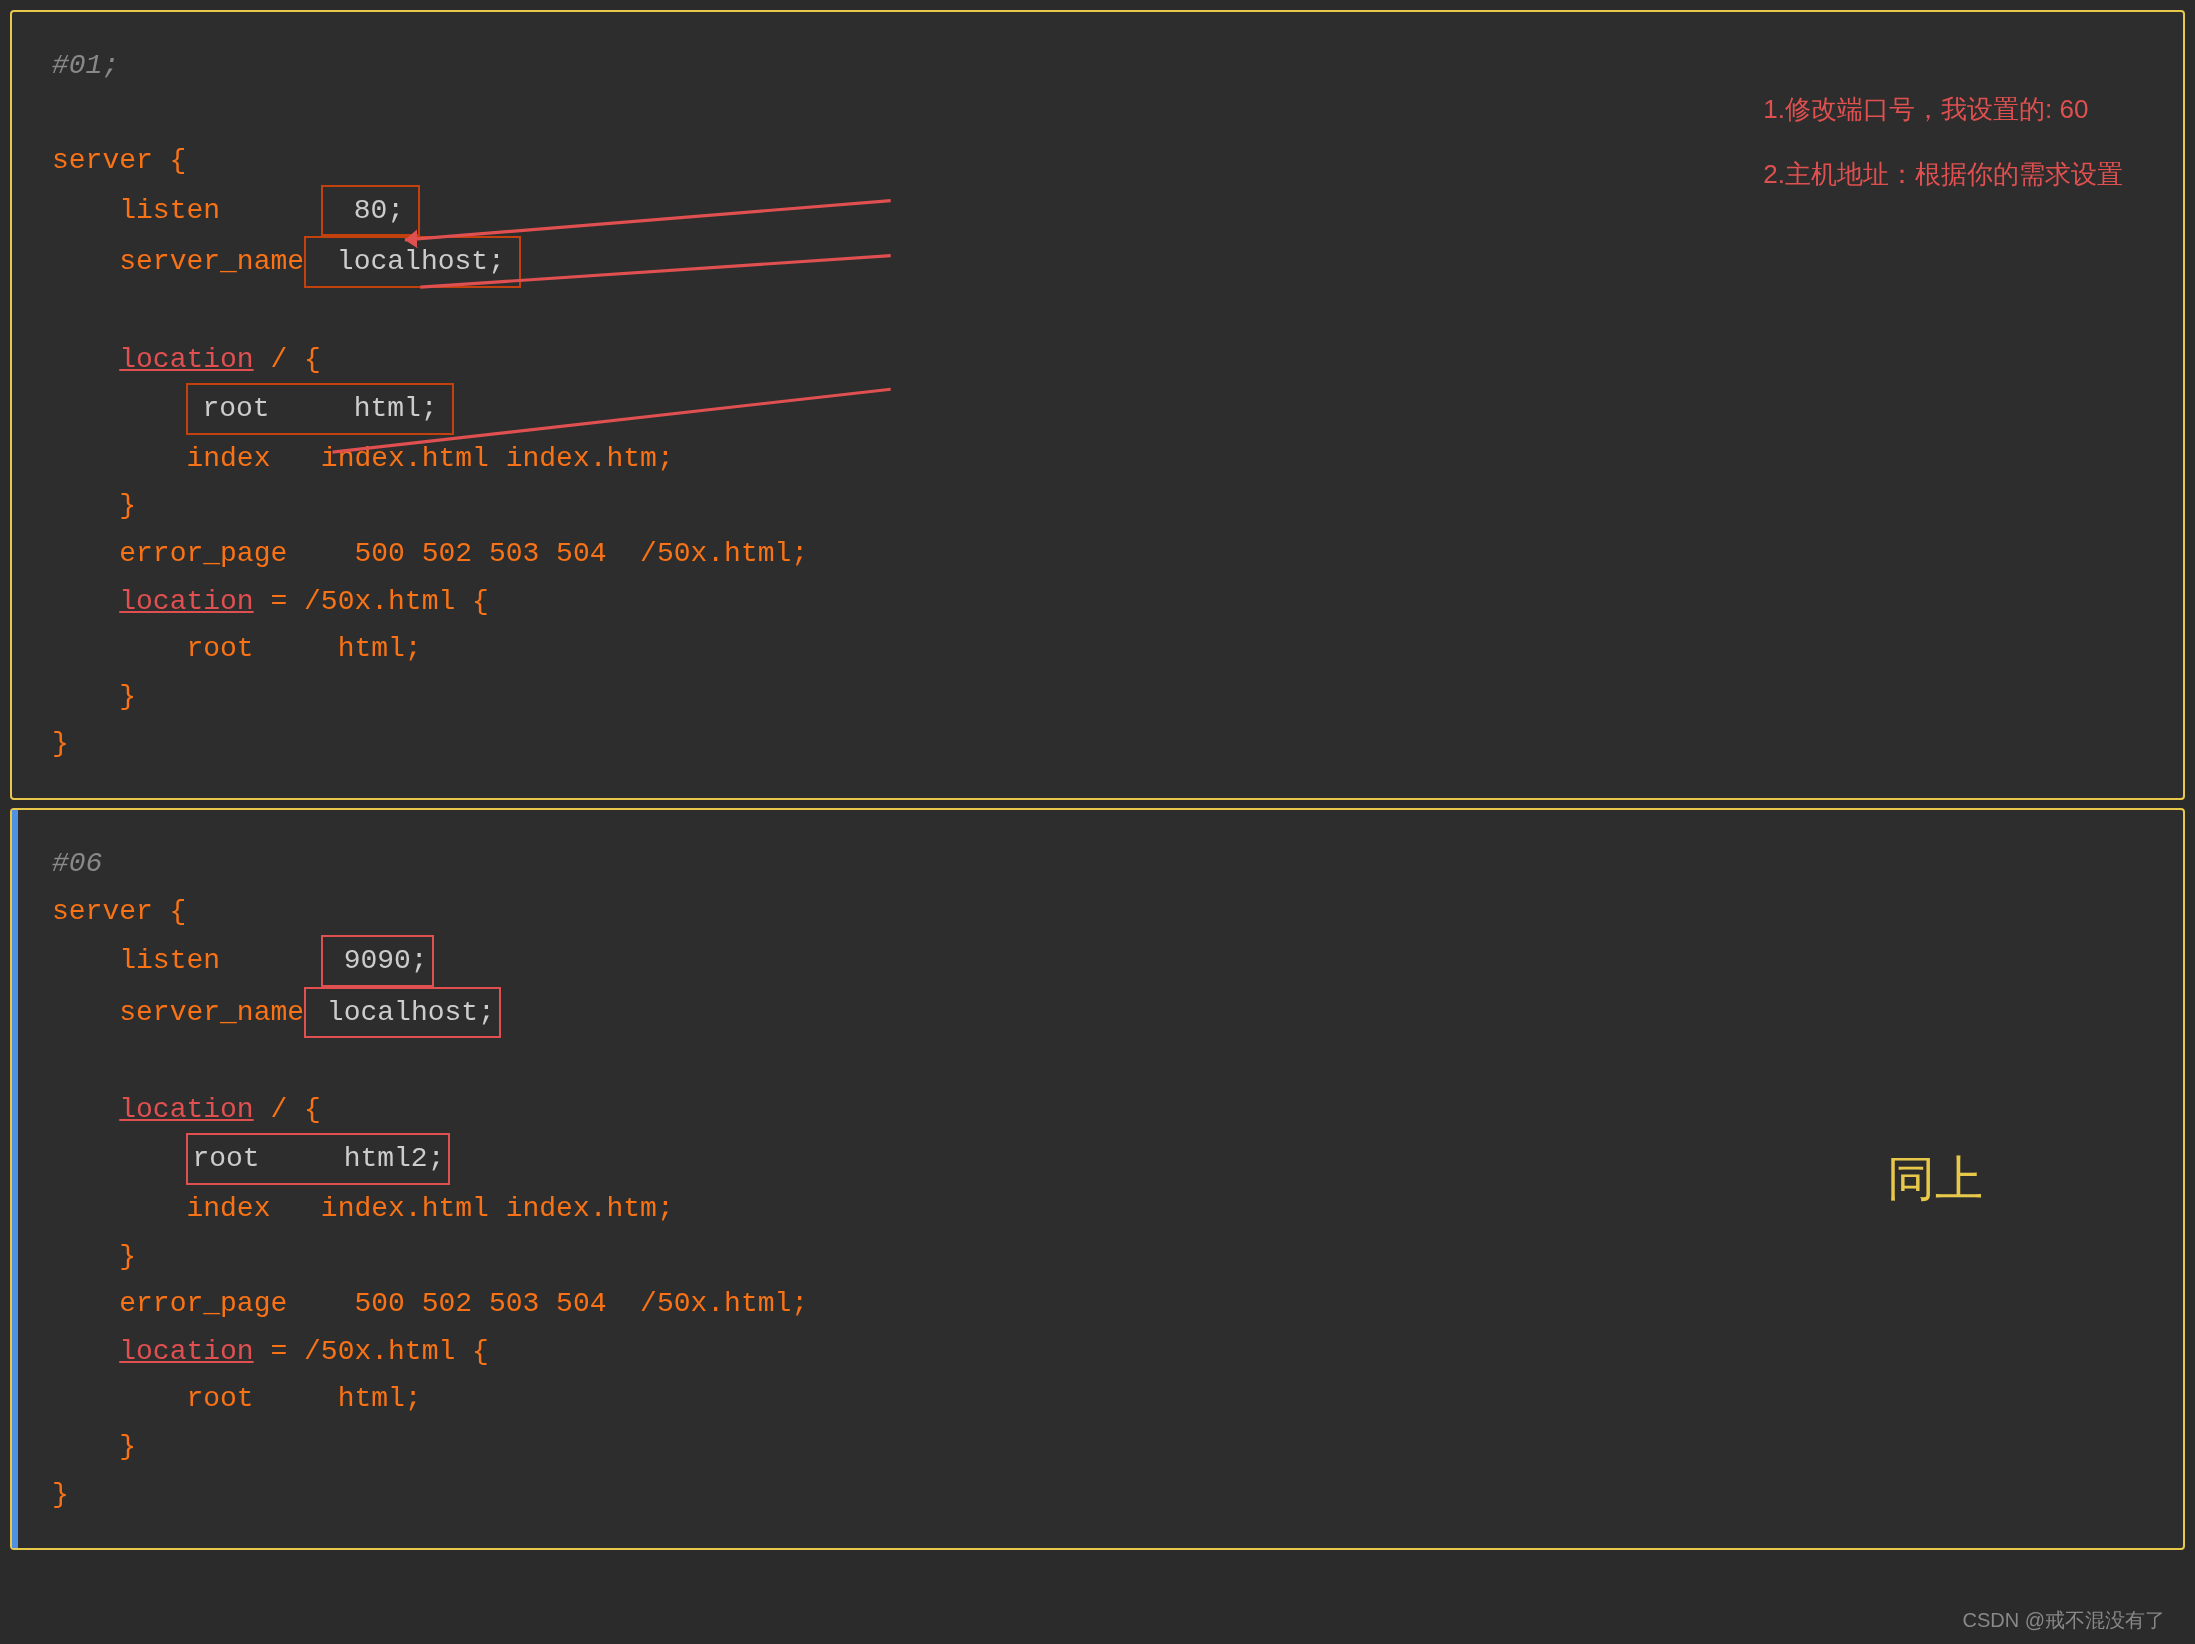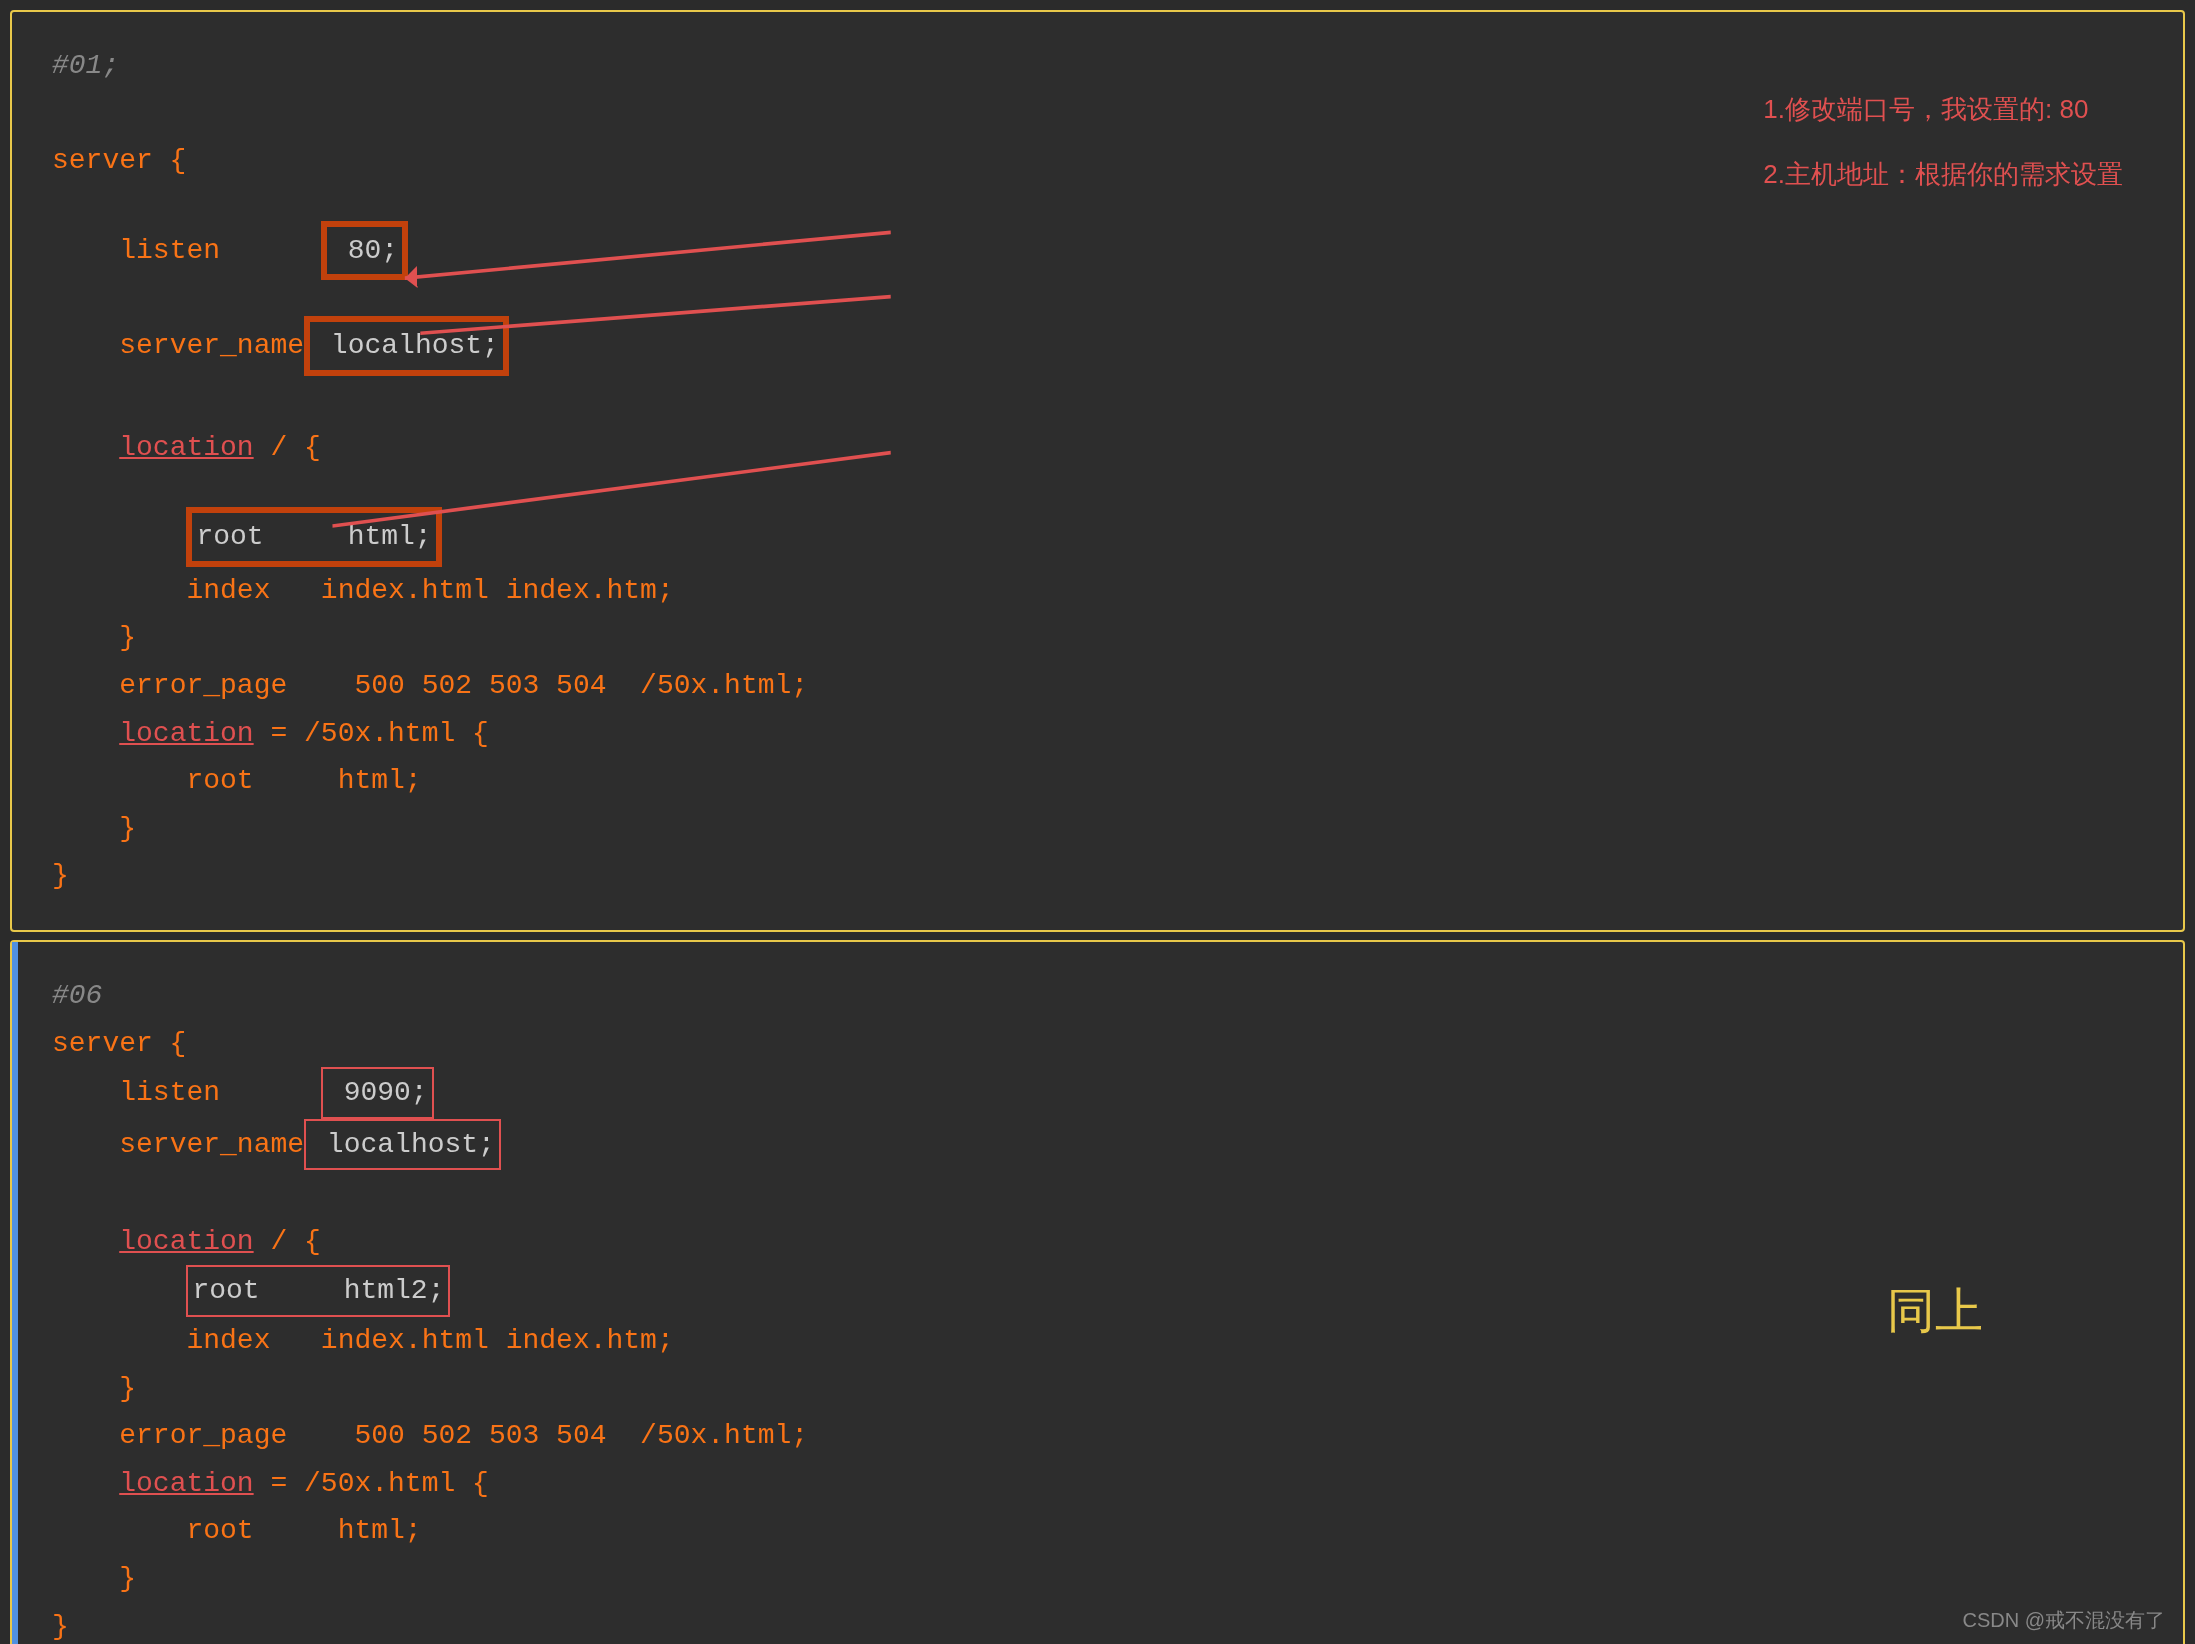--- a/index.html
+++ b/index.html
@@ -41,23 +41,22 @@
       color: #ccc;
     }
 
     .comment { color: #888; font-style: italic; }
     .keyword { color: #f97316; }
     .red-text { color: #e05050; text-decoration: underline; }
 
     
     .box-yellow {
       display: inline-block;
-      border: 6px solid #c2410c;
-      padding: 0 4px;
-      margin-top: 36px;
+      border: 2px solid #c2410c;
+      padding: 0 14px;
     }
     .box-red {
       display: inline-block;
       border: 2px solid #e05050;
       padding: 0 4px;
     }
 
     
     .annotations {
       position: absolute;
@@ -128,21 +127,21 @@
         <span class="box-yellow">root     html;</span>
         <span class="keyword">index   index.html index.htm;</span>
     <span class="keyword">}</span>
     <span class="keyword">error_page    500 502 503 504  /50x.html;</span>
     <span class="red-text">location</span><span class="keyword"> = /50x.html {</span>
         <span class="keyword">root     html;</span>
     <span class="keyword">}</span>
 <span class="keyword">}</span></pre>
 
     <div class="annotations">
-      <div class="annotation-item ann-red">1.修改端口号，我设置的: 80</div>
+      <div class="annotation-item ann-red">1.修改端口号，我设置的: 60</div>
       <div class="annotation-item ann-red">2.主机地址：根据你的需求设置</div>
     </div>
 
     <svg class="arrow-overlay" viewBox="0 0 2100 500" preserveAspectRatio="none">
 
       <line x1="850" y1="120" x2="380" y2="145" stroke="#e05050" stroke-width="2" marker-end="url(#arrowRed1)"></line>
 
       <line x1="850" y1="155" x2="395" y2="175" stroke="#e05050" stroke-width="2"></line>
 
       <line x1="850" y1="240" x2="310" y2="280" stroke="#e05050" stroke-width="2"></line>

